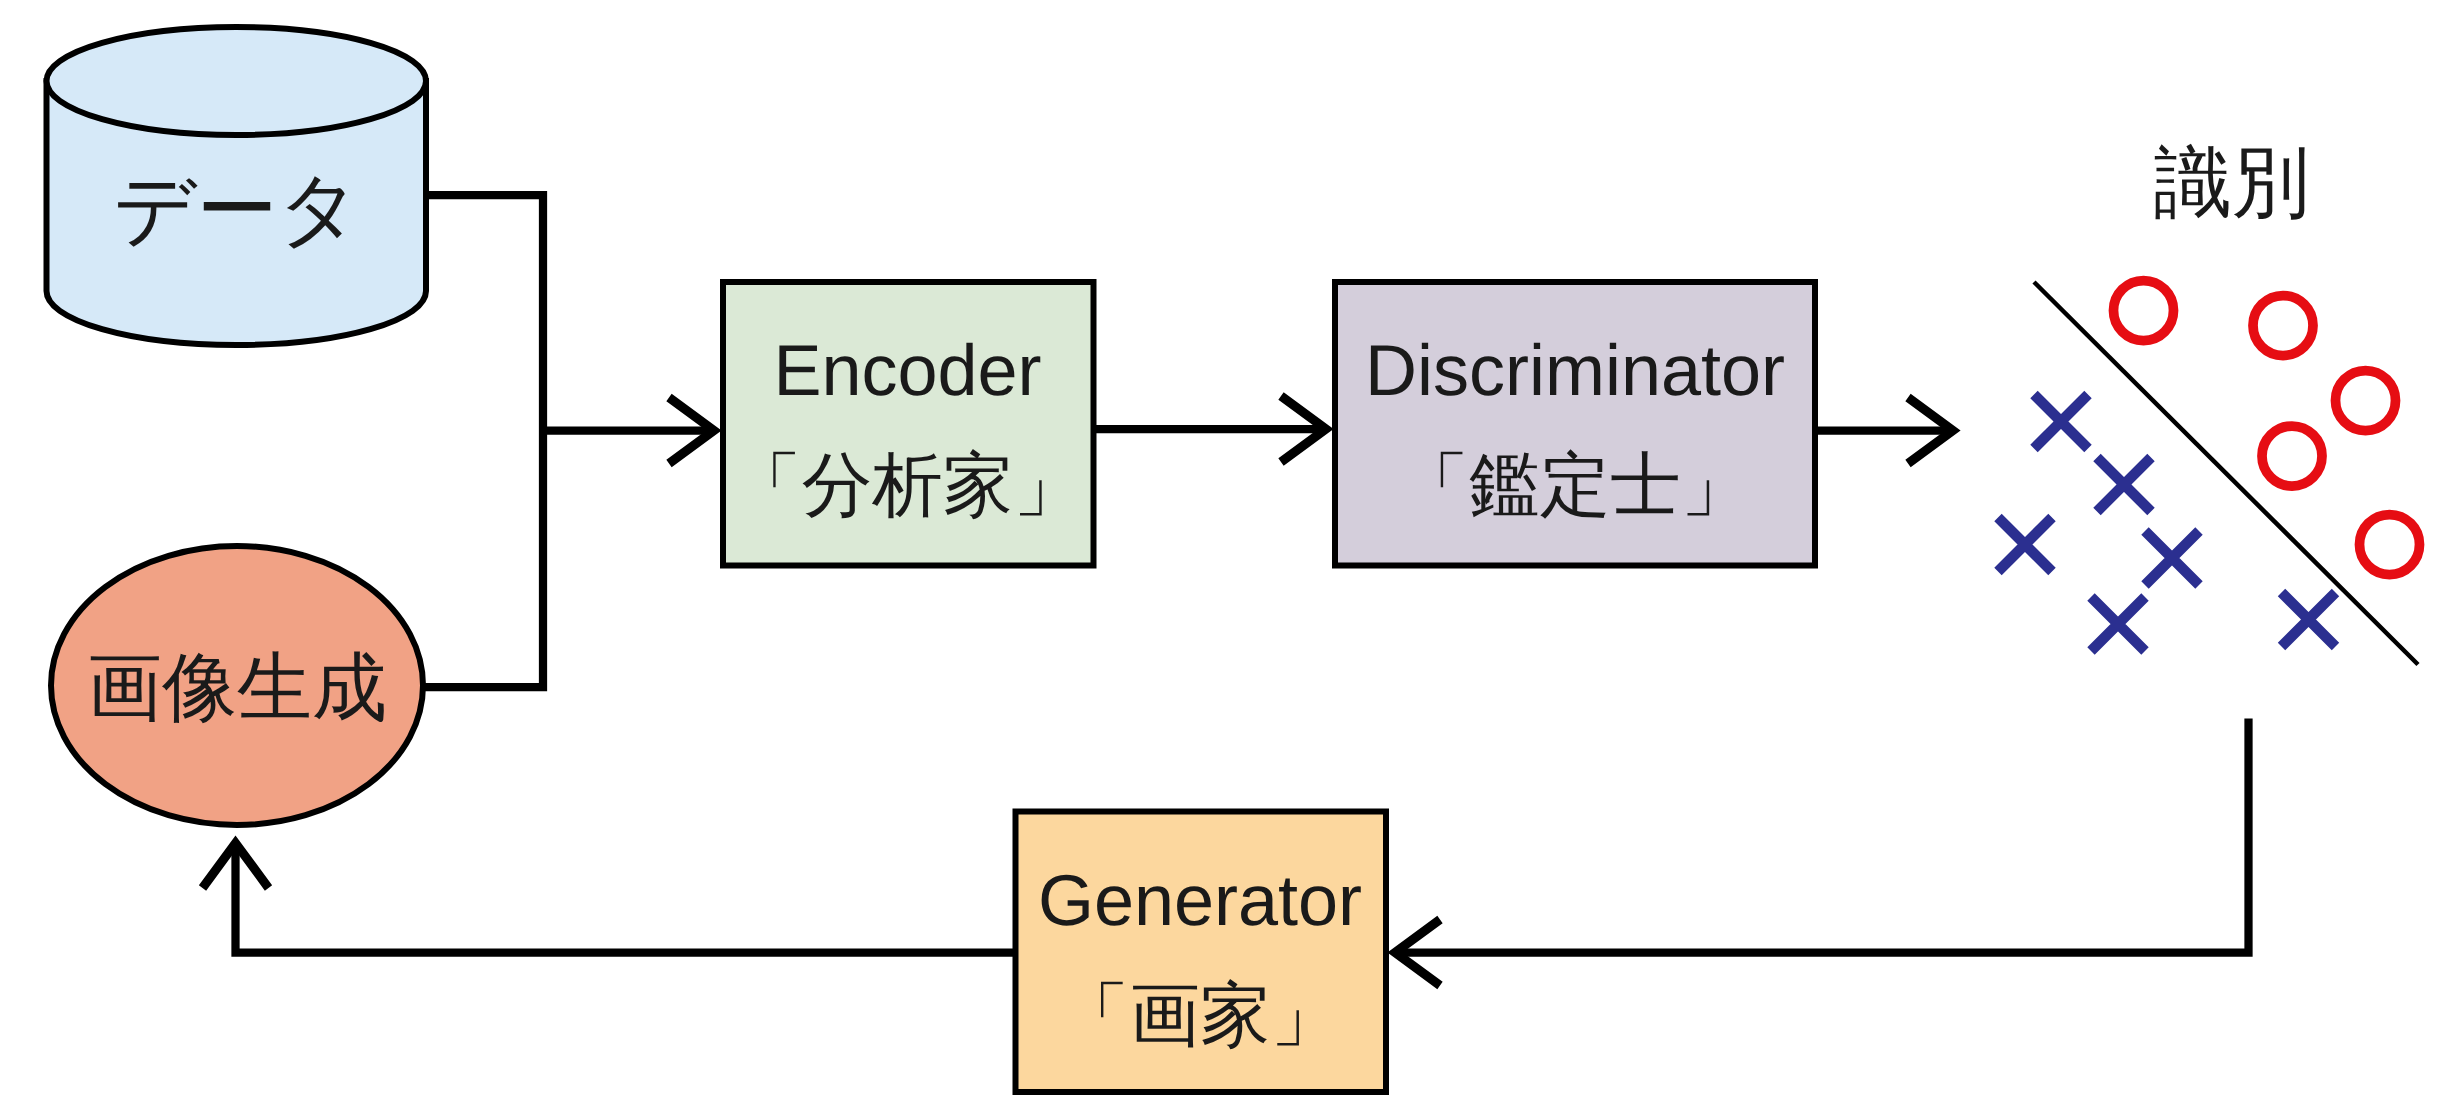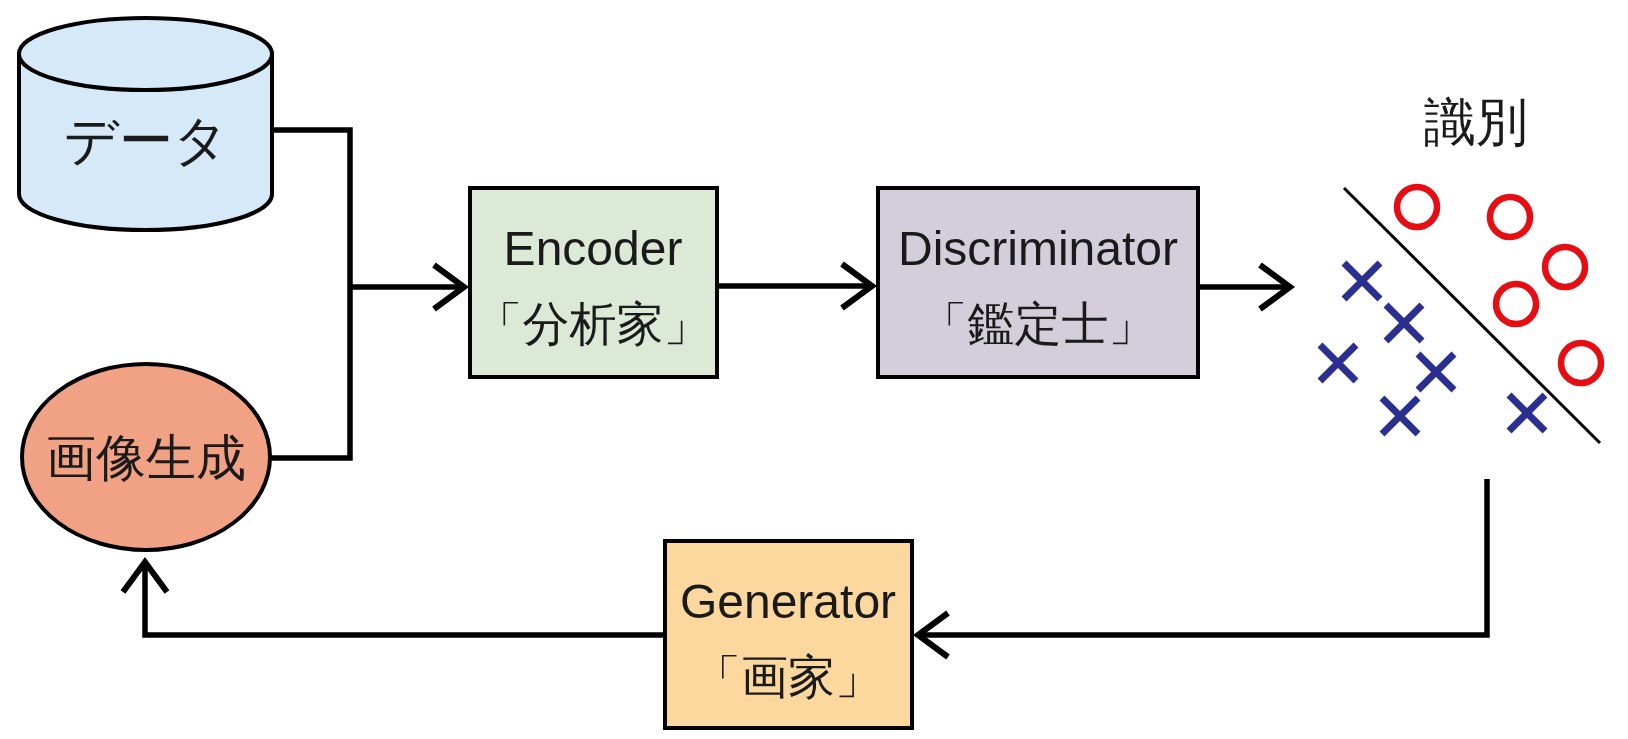--- a/index.html
+++ b/index.html
@@ -1,16 +1,16 @@
 <!DOCTYPE html>
 <html><head>
 <meta charset="utf-8">
 <style>
   html, body { margin: 0; padding: 0; background: #ffffff; }
-  .canvas-wrap { width: 1352px; height: 739px; position: relative; background: #ffffff; }
+  .canvas-wrap { width: 1352px; height: 739px; position: relative; background: #ffffff; margin-left: 12px; }
   svg { display: block; font-family: "Liberation Sans", sans-serif; }
   .node-shape { stroke: #000000; stroke-width: 4; }
   .edge { fill: none; stroke: #000000; stroke-width: 5.5; stroke-linejoin: miter; }
   .node-label { fill: #1a1a1a; text-anchor: middle; }
   .jp-big { font-size: 54px; }
   .jp-med { font-size: 50px; }
   .en-label { font-size: 48px; }
   .jp-sub { font-size: 47px; }
   .class-title { font-size: 52px; fill: #1a1a1a; text-anchor: middle; }
   .boundary { stroke: #000000; stroke-width: 3; fill: none; }

